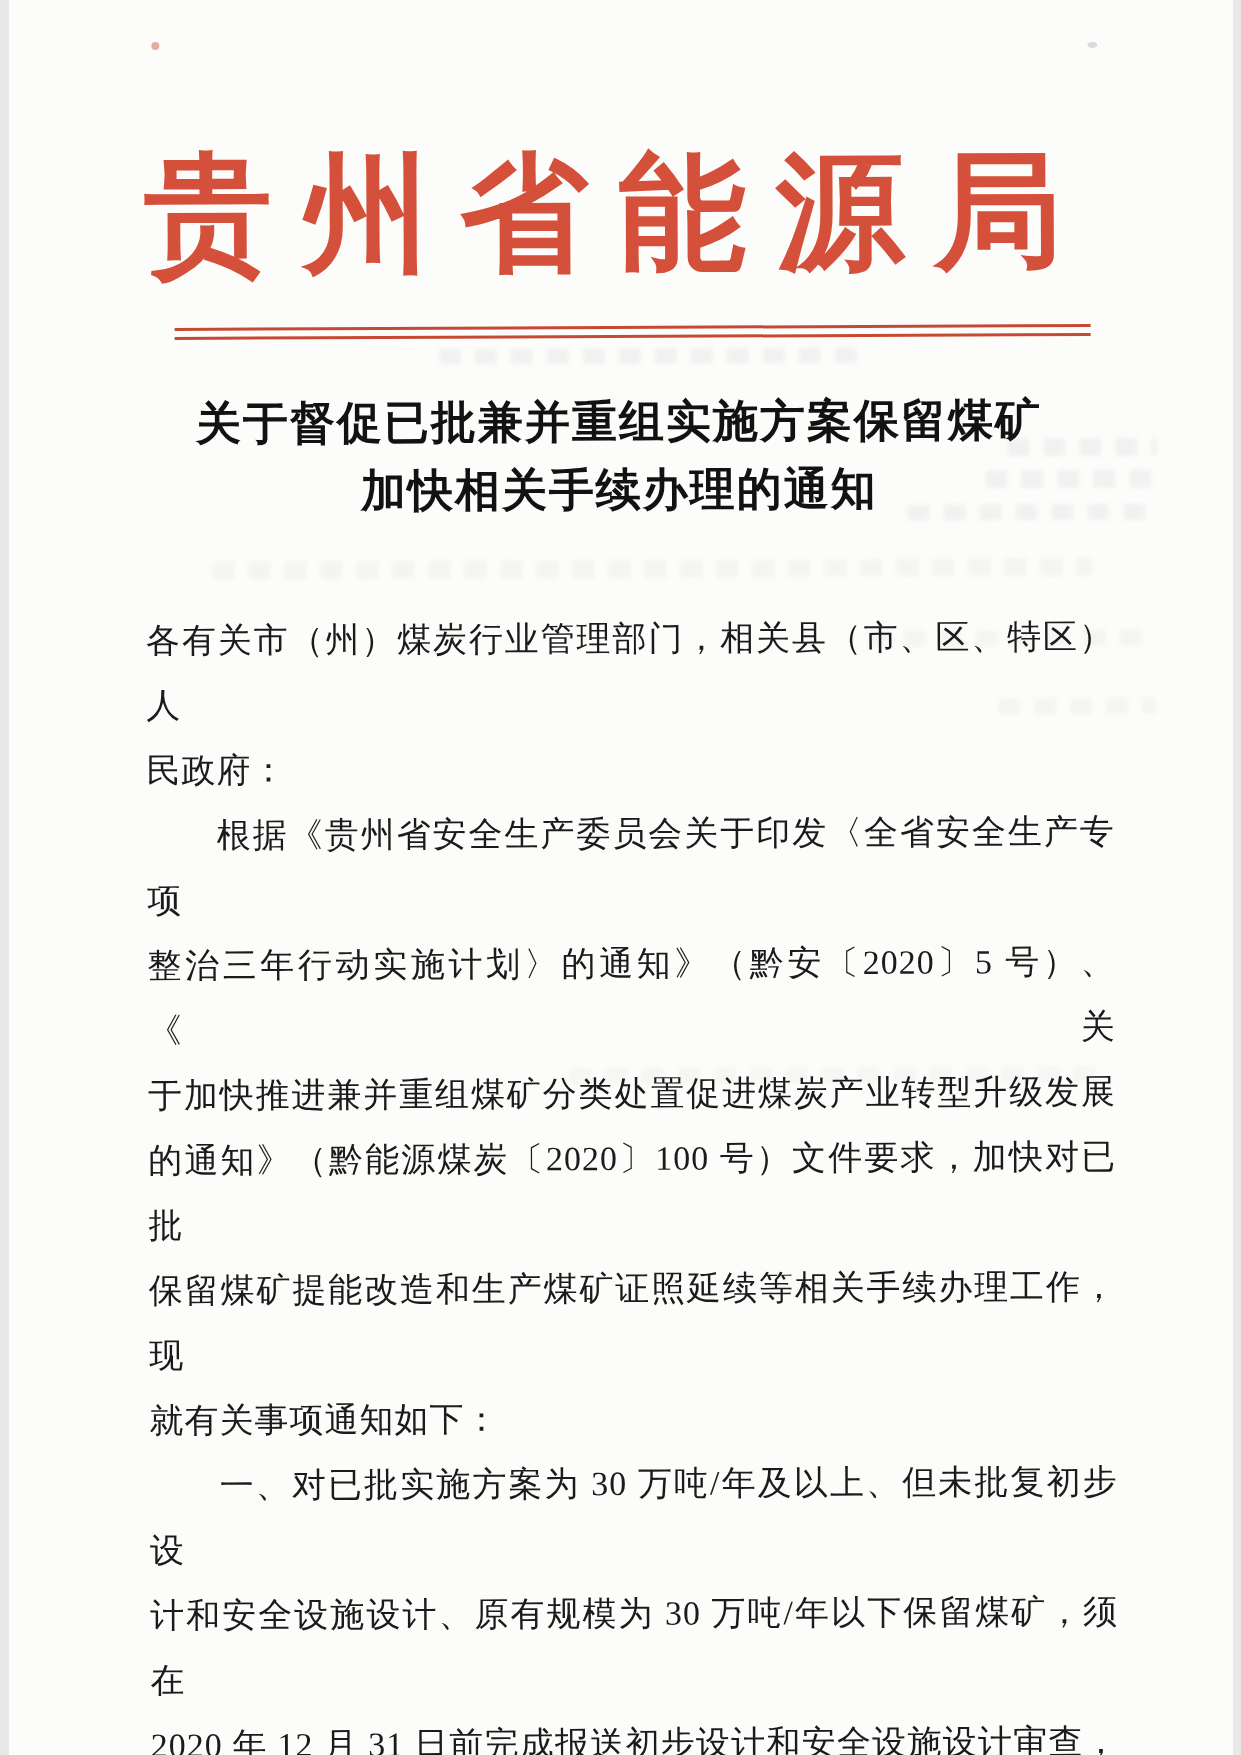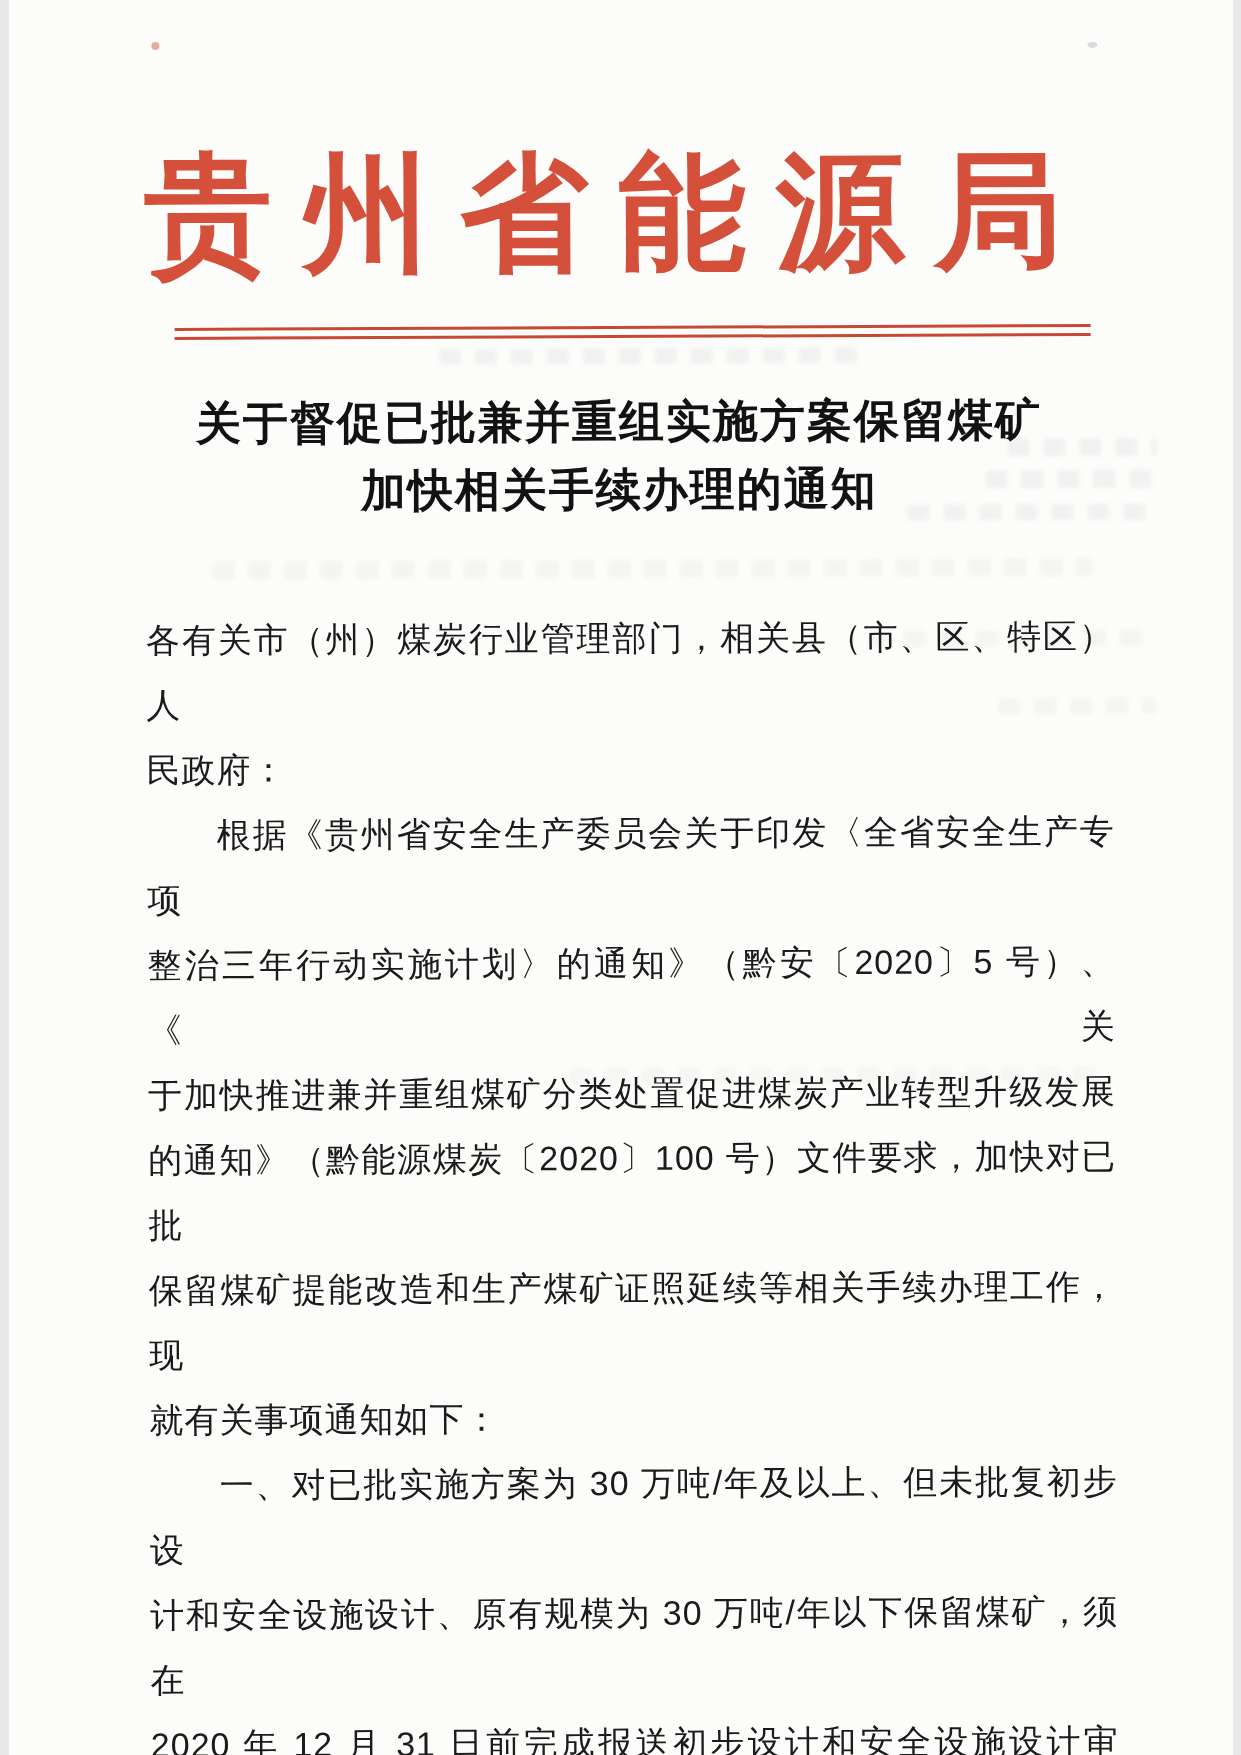--- a/index.html
+++ b/index.html
@@ -1,19 +1,19 @@
 <!DOCTYPE html>
 <html><head>
 <meta charset="utf-8">
 <style>
   html,body { margin:0; padding:0; background:#e8e8e8; }
   .page {
     position:relative; width:1224px; height:1755px; margin:0 auto;
     background:#fcfcfa; overflow:hidden;
-    font-family:Liberation Sans, sans-serif;
+    font-family:Liberation Serif, serif;
   }
   .tilt { position:absolute; inset:0; transform:rotate(-0.25deg); }
 
   .agency {
     position:absolute; top:128px; left:0; width:100%;
     text-align:center; font-size:128px; font-weight:700;
     letter-spacing:30px; margin-left:0; color:#d5503a;
     white-space:nowrap;
   }
 

